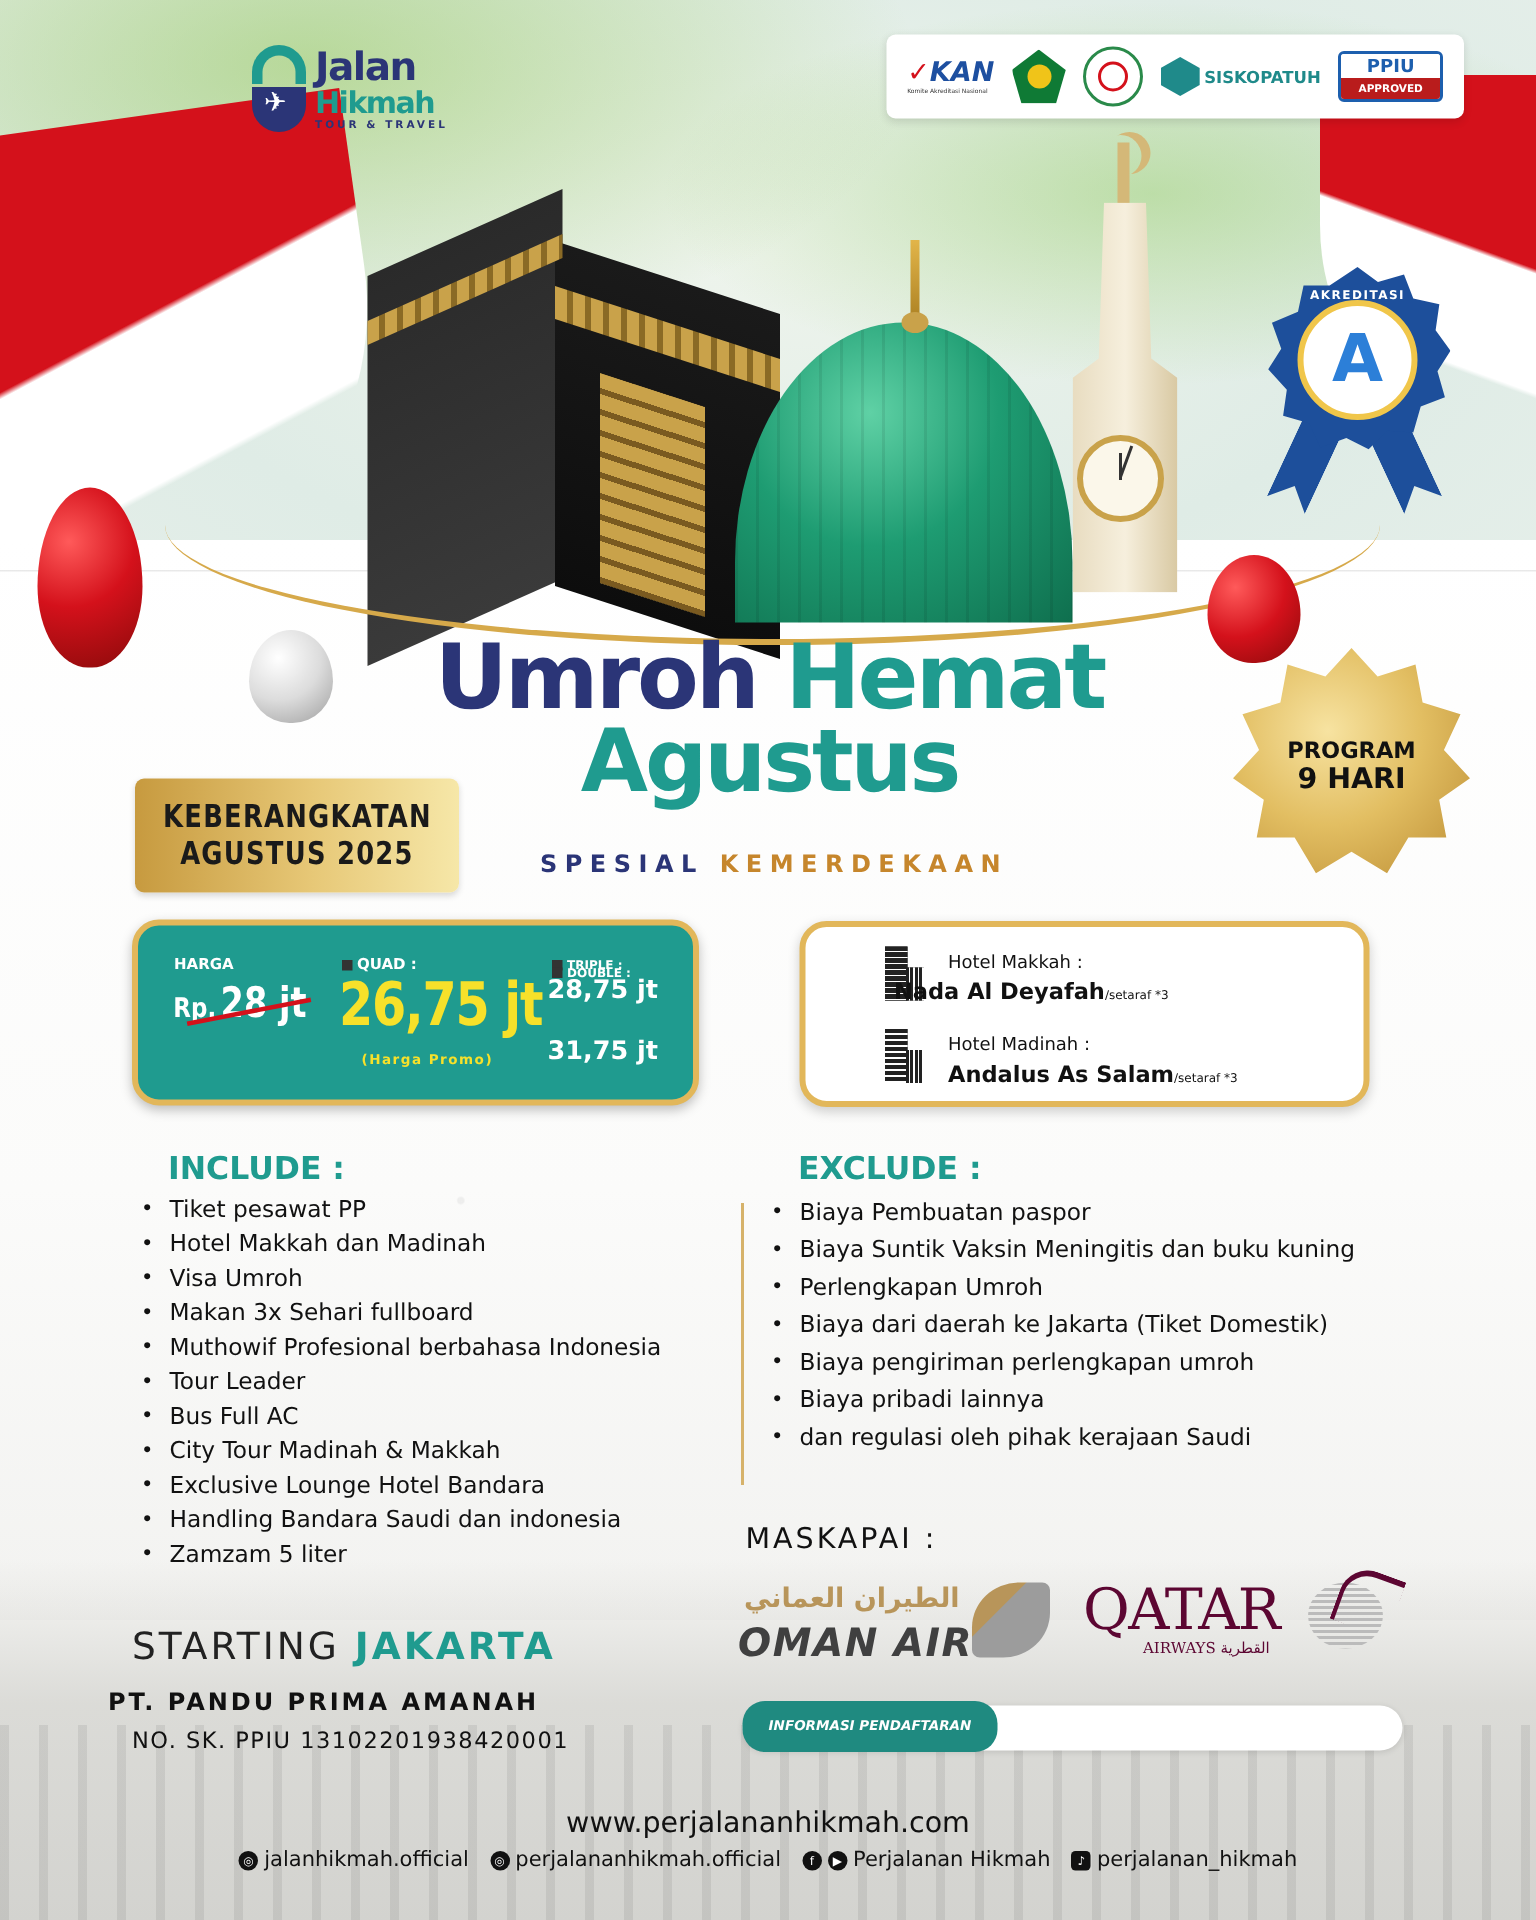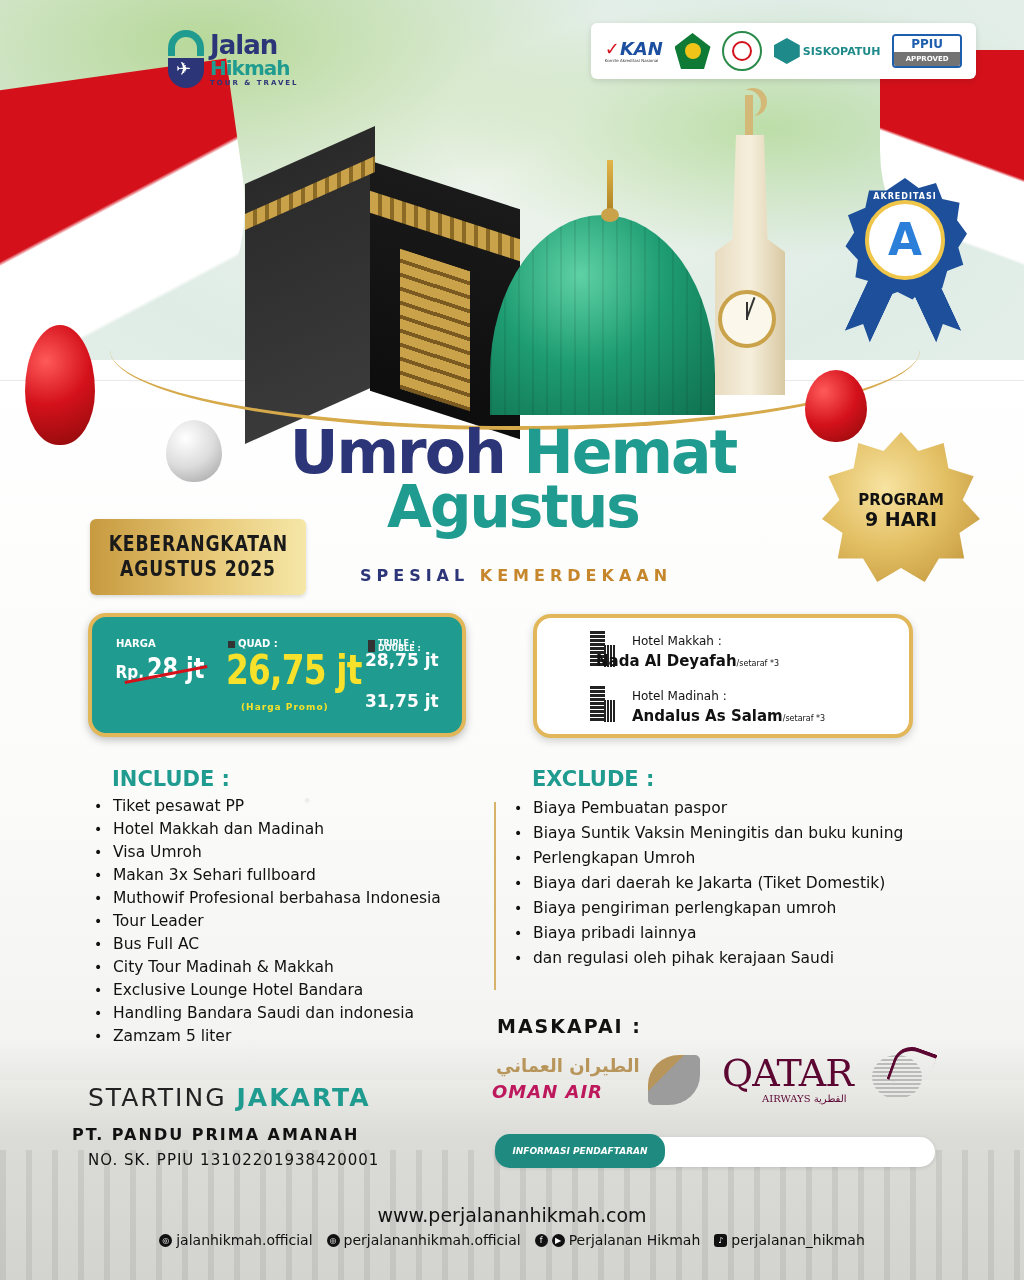--- a/index.html
+++ b/index.html
@@ -105,21 +105,21 @@
   .cert-sisko .shield {
     width: 26px; height: 26px; background: #1f8a8a;
     clip-path: polygon(50% 0, 100% 28%, 100% 72%, 50% 100%, 0 72%, 0 28%);
   }
   .cert-sisko .txt { display: flex; flex-direction: row; line-height: 1; font-weight: 700; font-size: 11px; color: #1f8a8a; }
   .cert-ppiu {
     width: 70px; height: 34px; border: 2px solid #1d5fae; border-radius: 4px; overflow: hidden;
     display: flex; flex-direction: column;
   }
   .cert-ppiu .top { flex: 1; color: #1d5fae; font-weight: 700; font-size: 12px; text-align: center; line-height: 16px; background: #fff; }
-  .cert-ppiu .bot { background: #737373; color: #fff; font-weight: 700; font-size: 7px; text-align: center; line-height: 14px; }
+  .cert-ppiu .bot { background: #b91c1c; color: #fff; font-weight: 700; font-size: 7px; text-align: center; line-height: 14px; }
 
   
   .kaaba {
     left: 245px; top: 115px; width: 290px; height: 300px;
   }
   .kaaba .side-left {
     position: absolute; left: 0; top: 40px; width: 130px; height: 260px;
     background: linear-gradient(180deg, #2a2a2a 0%, #3a3a3a 100%);
     transform: skewY(-24deg);
   }
@@ -277,24 +277,24 @@
   .divider { left: 494px; top: 802px; width: 2px; height: 188px; background: #d6b26a; }
 
   
   .starting { left: 88px; top: 1083px; font-size: 25px; letter-spacing: 2px; white-space: nowrap; }
   .starting .a { color: #222; font-weight: 400; }
   .starting .b { color: #1f9b8f; font-weight: 700; }
   .company { left: 72px; top: 1125px; font-size: 16px; font-weight: 700; letter-spacing: 2px; color: #111; white-space: nowrap; }
   .sk { left: 88px; top: 1151px; font-size: 15px; letter-spacing: 1px; color: #111; white-space: nowrap; }
 
   
-  .maskapai-title { left: 497px; top: 1015px; font-size: 19px; font-weight: 700; letter-spacing: 2px; color: #111; }
+  .maskapai-title { left: 497px; top: 1015px; font-size: 19px; font-weight: 400; letter-spacing: 2px; color: #111; }
   .oman { left: 492px; top: 1055px; width: 220px; height: 55px; }
   .oman .arab { position: absolute; left: 4px; top: 0; font-size: 18px; color: #b8955a; font-weight: 700; direction: rtl; }
-  .oman .eng { position: absolute; left: 0; top: 26px; font-size: 18px; font-style: italic; font-weight: 700; color: #be185d; letter-spacing: 1px; }
+  .oman .eng { position: absolute; left: 0; top: 26px; font-size: 26px; font-style: italic; font-weight: 700; color: #404040; letter-spacing: 1px; }
   .oman .wing { position: absolute; left: 156px; top: 0; width: 52px; height: 50px;
     background: linear-gradient(135deg, #b8955a 0%, #b8955a 35%, #9c9c9c 36%, #9c9c9c 100%);
     border-radius: 60% 10% 60% 10%; }
   .qatar { left: 722px; top: 1045px; width: 215px; height: 65px; }
   .qatar .word { position: absolute; left: 0; top: 6px; font-family: "DejaVu Serif", serif; font-size: 38px; color: #5c0632; letter-spacing: -1px; }
   .qatar .air { position: absolute; left: 40px; top: 48px; font-family: "DejaVu Serif", serif; font-size: 10px; color: #5c0632; }
   .qatar .oryx { position: absolute; left: 150px; top: 10px; width: 50px; height: 44px; border-radius: 50%;
     background: repeating-linear-gradient(180deg, #bbb 0 2px, transparent 2px 4px); }
   .qatar .horn { position: absolute; left: 170px; top: 2px; width: 40px; height: 40px;
     border-top: 4px solid #5c0632; border-left: 3px solid #5c0632; border-radius: 50% 0 0 0; transform: rotate(20deg); }

